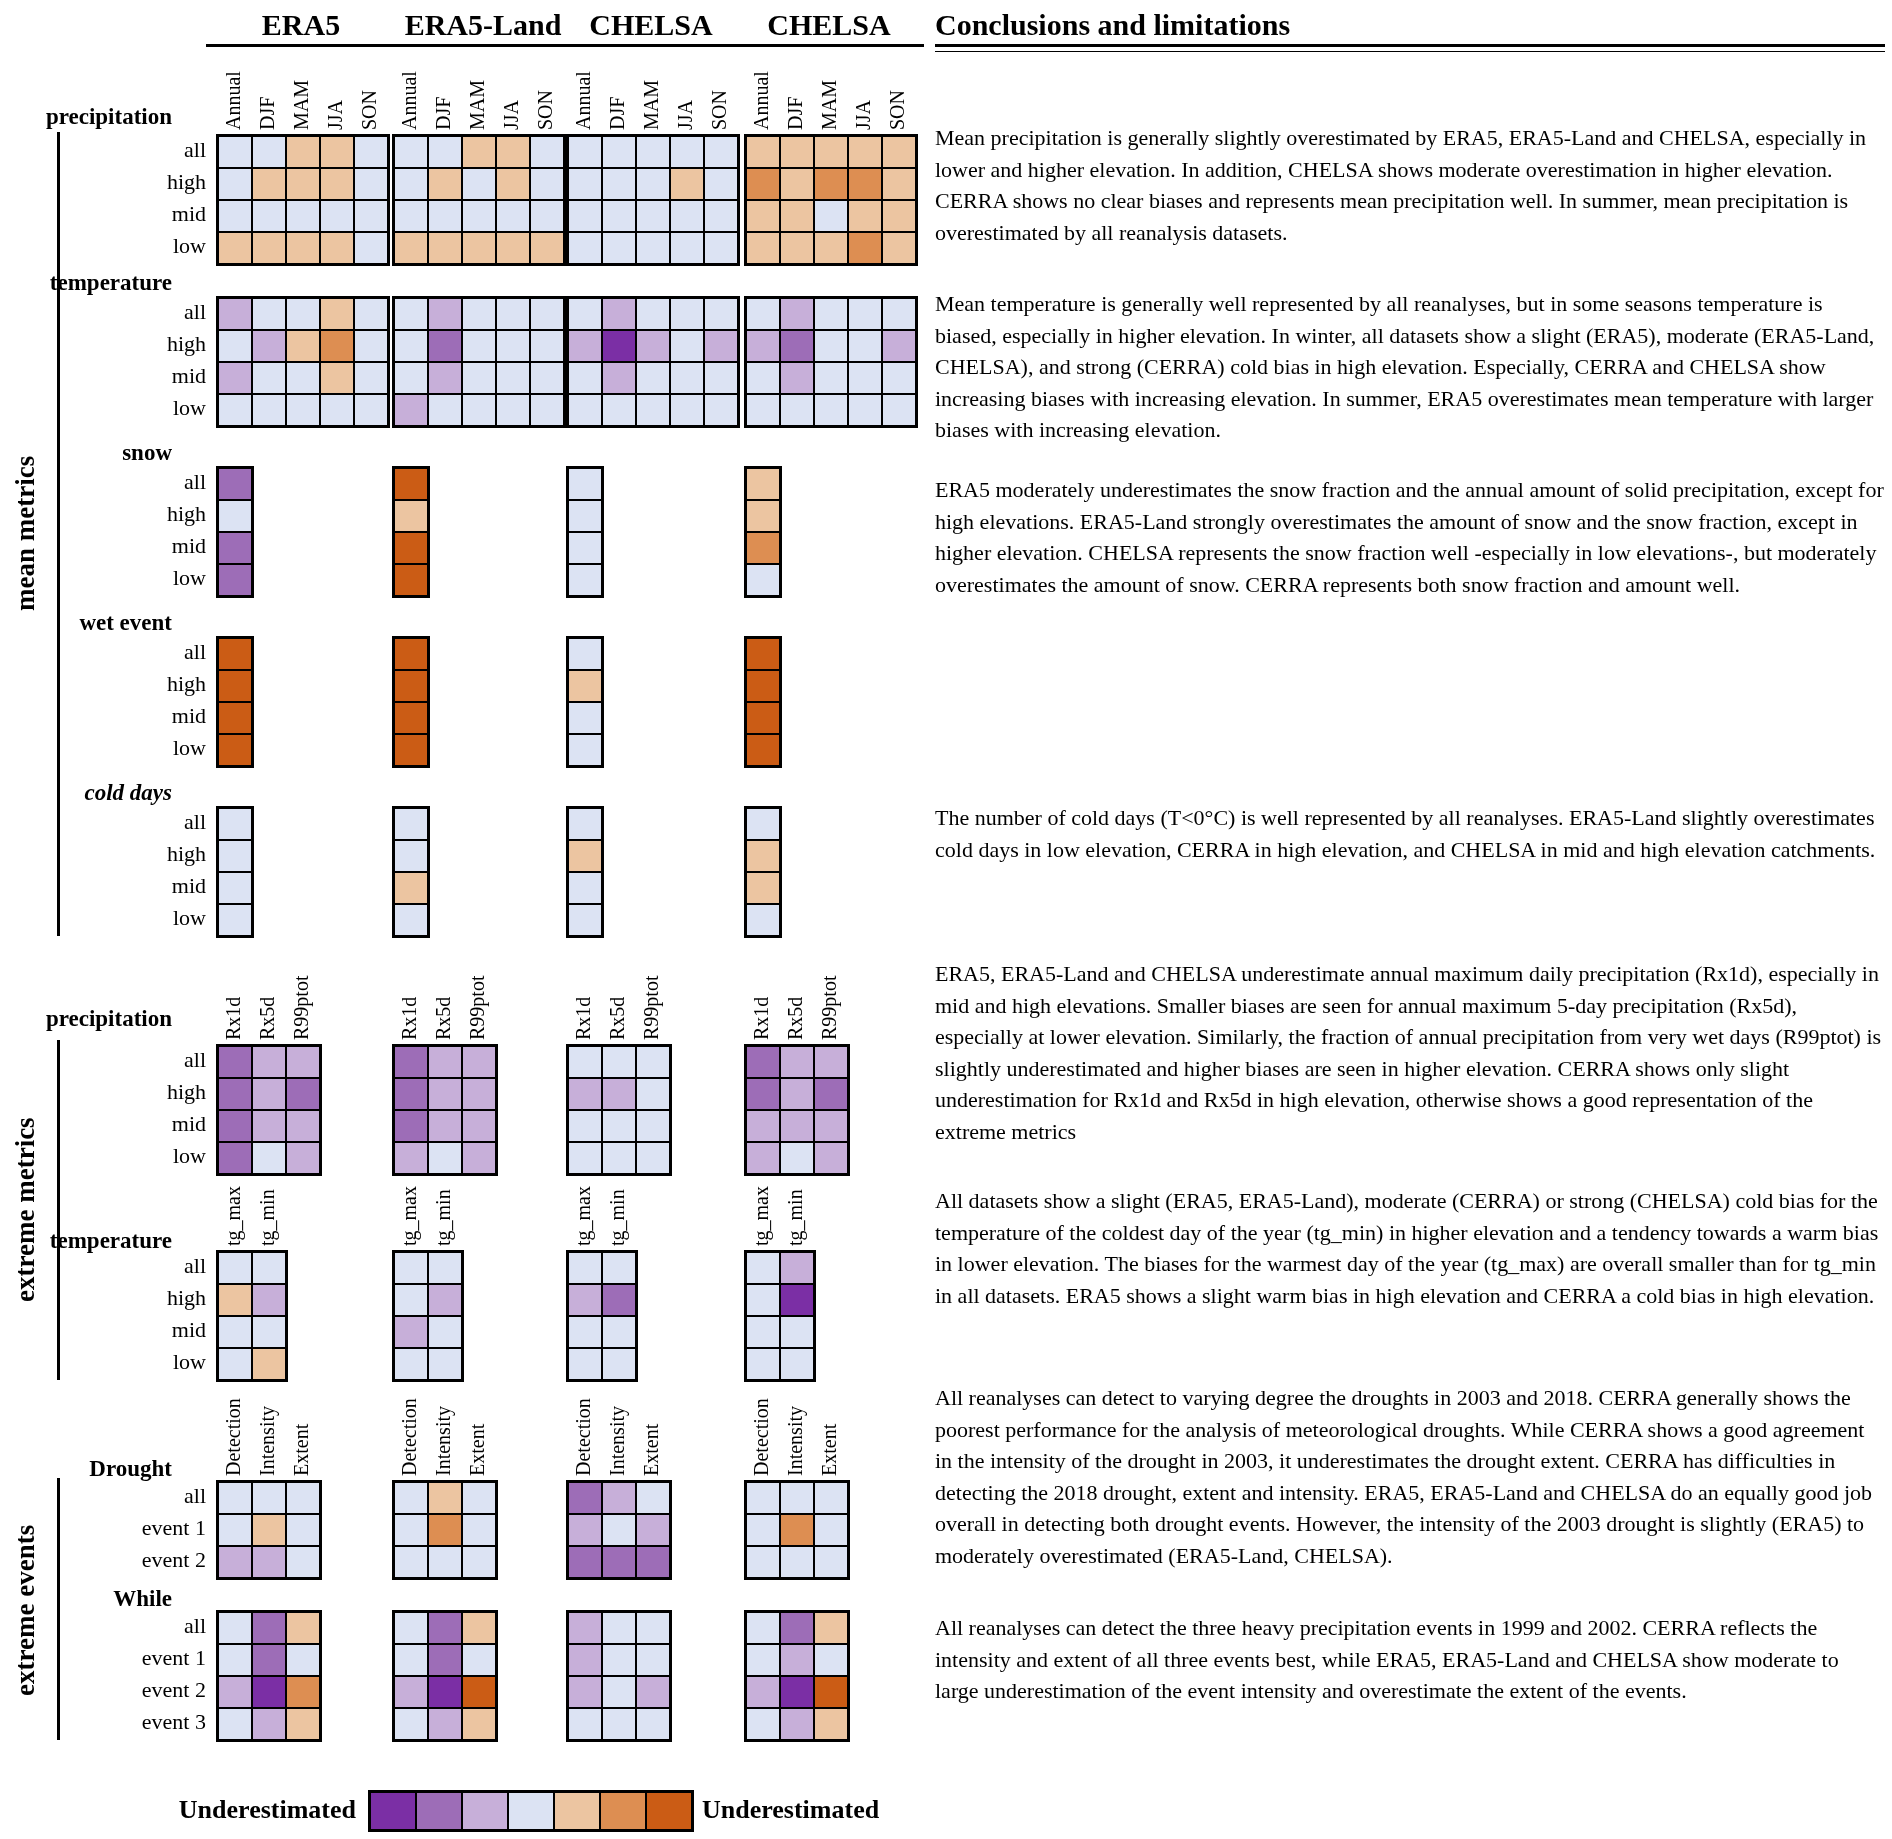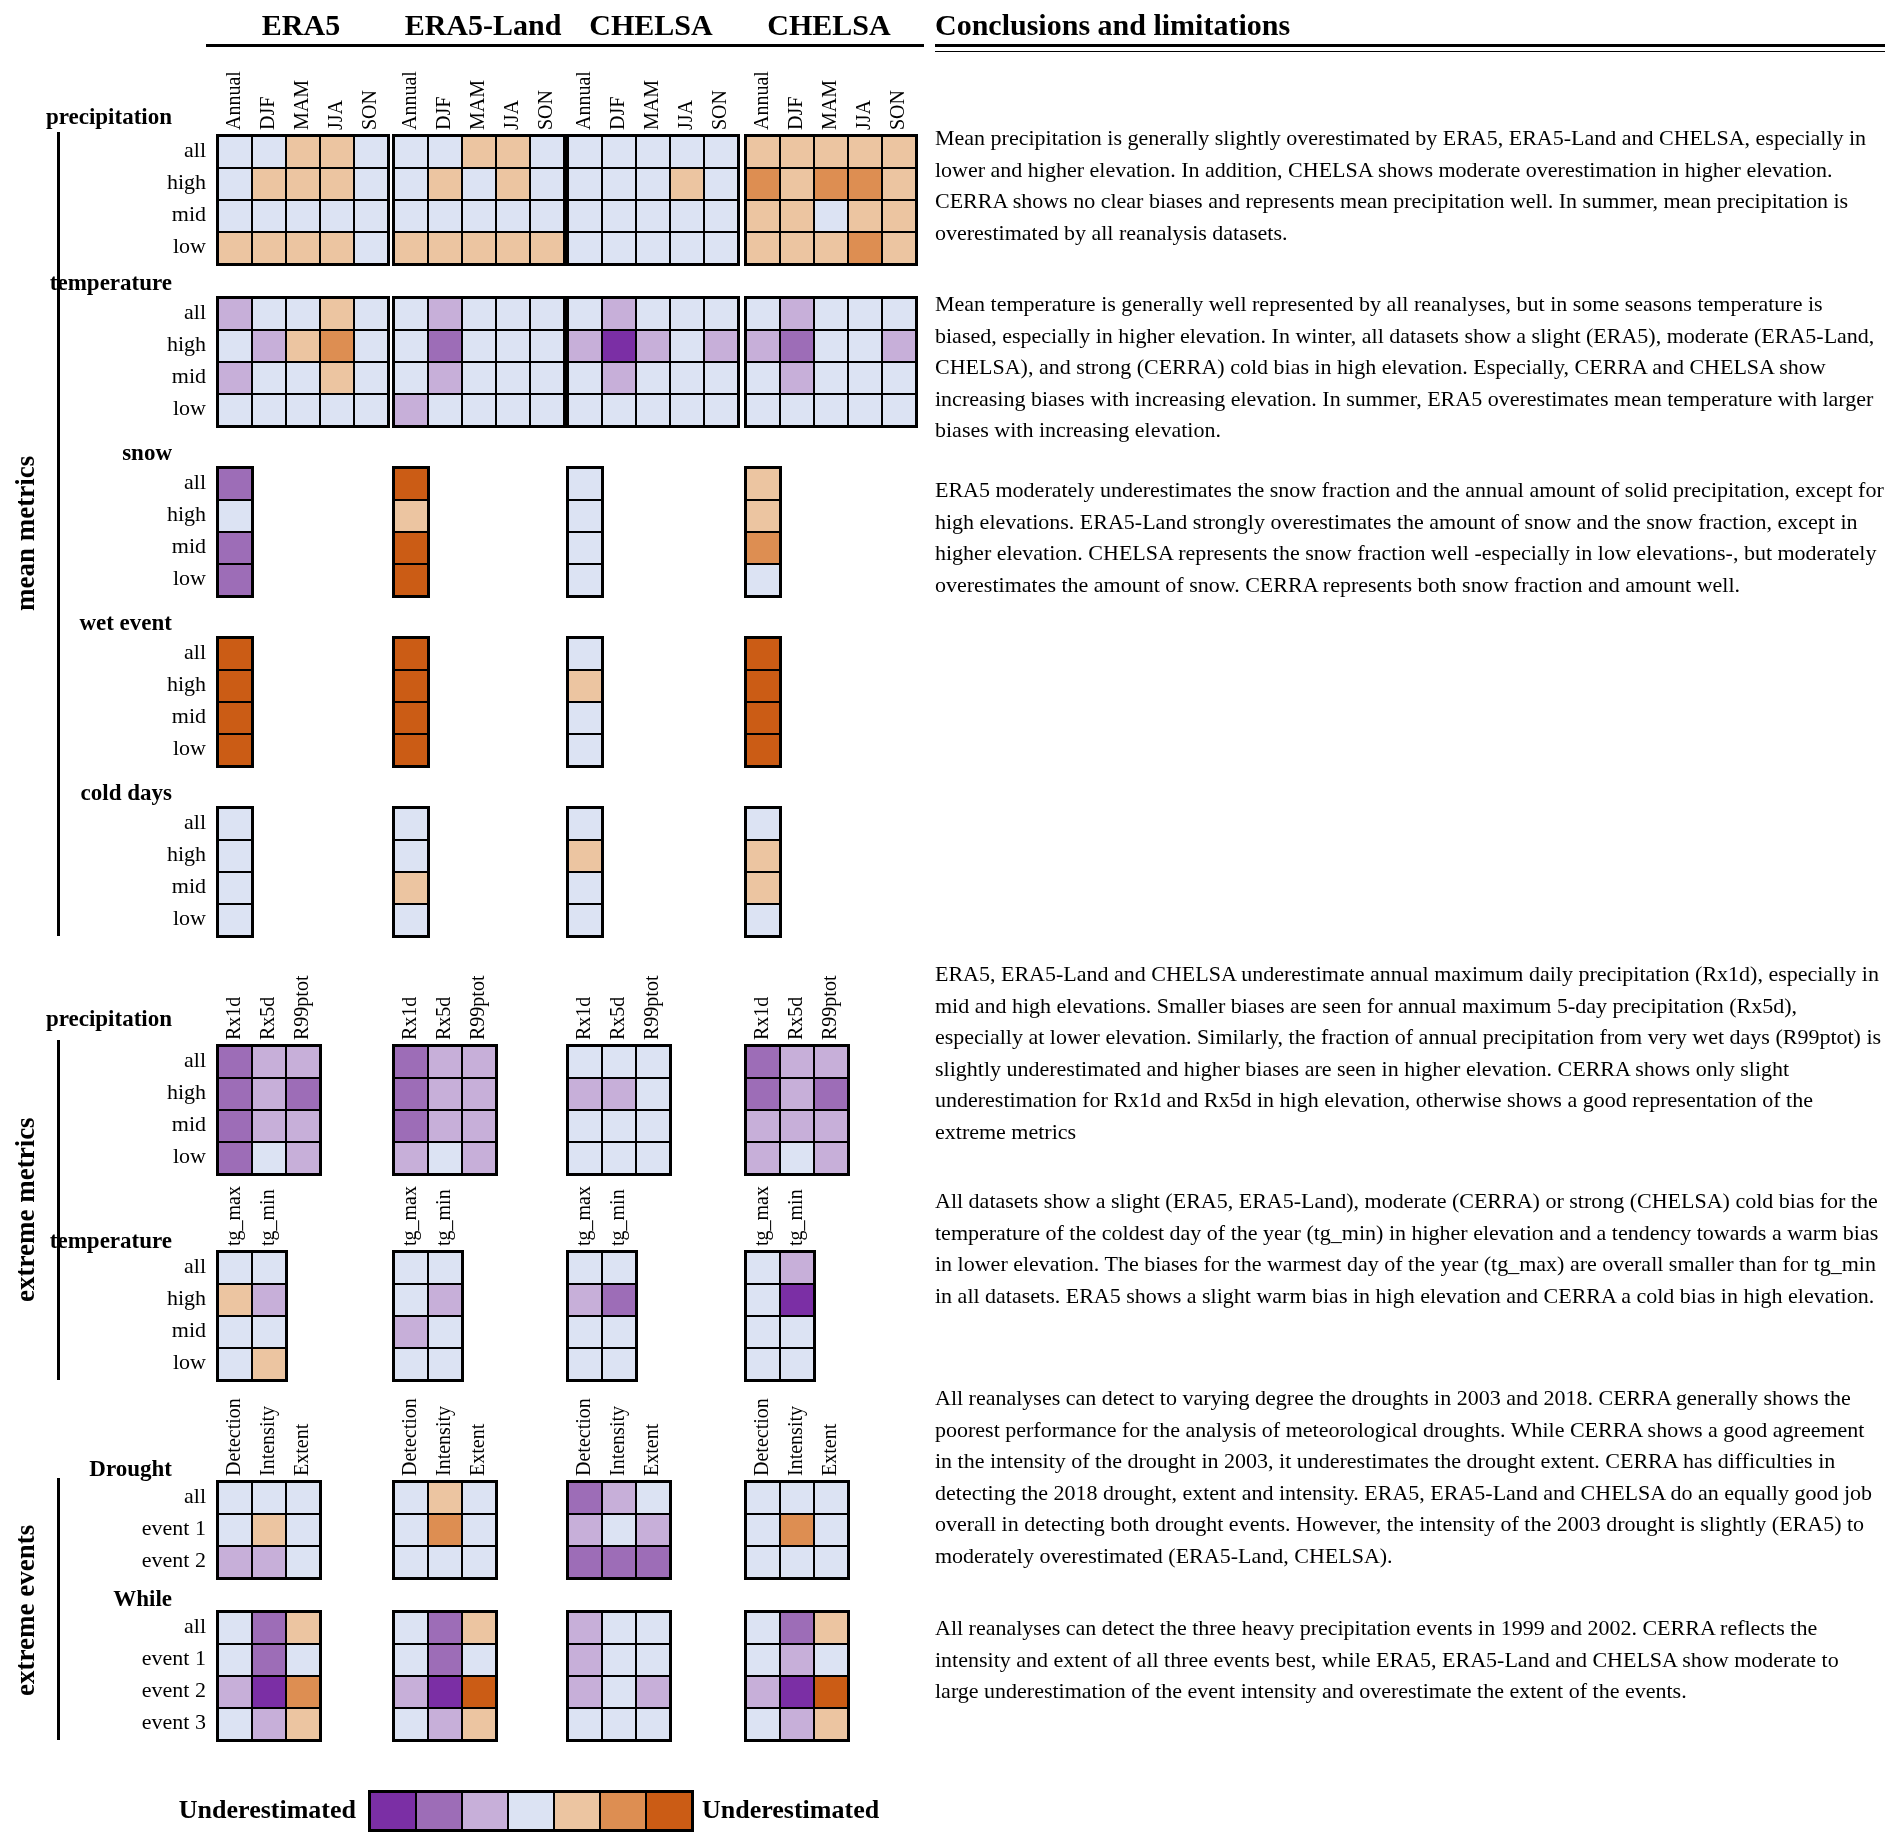--- a/index.html
+++ b/index.html
@@ -43,20 +43,21 @@
   <div class="rail-label" style="top:373px">mean metrics</div>
   <div class="rail-bar" style="top:132px;height:804px"></div>
   <div class="rail-label" style="top:1050px">extreme metrics</div>
   <div class="rail-bar" style="top:1040px;height:340px"></div>
   <div class="rail-label" style="top:1450px">extreme events</div>
   <div class="rail-bar" style="top:1478px;height:262px"></div>
 
   <div class="par" style="top:122px">Mean precipitation is generally slightly overestimated by ERA5, ERA5-Land and CHELSA, especially in lower and higher elevation. In addition, CHELSA shows moderate overestimation in higher elevation. CERRA shows no clear biases and represents mean precipitation well. In summer, mean precipitation is overestimated by all reanalysis datasets.</div>
   <div class="par" style="top:288px">Mean temperature is generally well represented by all reanalyses, but in some seasons temperature is biased, especially in higher elevation. In winter, all datasets show a slight (ERA5), moderate (ERA5-Land, CHELSA), and strong (CERRA) cold bias in high elevation. Especially, CERRA and CHELSA show increasing biases with increasing elevation. In summer, ERA5 overestimates mean temperature with larger biases with increasing elevation.</div>
   <div class="par" style="top:474px">ERA5 moderately underestimates the snow fraction and the annual amount of solid precipitation, except for high elevations. ERA5-Land strongly overestimates the amount of snow and the snow fraction, except in higher elevation. CHELSA represents the snow fraction well -especially in low elevations-, but moderately overestimates the amount of snow. CERRA represents both snow fraction and amount well.</div>
+  <div class="par" style="top:802px">The number of cold days (T&lt;0°C) is well represented by all reanalyses. ERA5-Land slightly overestimates cold days in low elevation, CERRA in high elevation, and CHELSA in mid and high elevation catchments.</div>
   <div class="par" style="top:958px">ERA5, ERA5-Land and CHELSA underestimate annual maximum daily precipitation (Rx1d), especially in mid and high elevations. Smaller biases are seen for annual maximum 5-day precipitation (Rx5d), especially at lower elevation. Similarly, the fraction of annual precipitation from very wet days (R99ptot) is slightly underestimated and higher biases are seen in higher elevation. CERRA shows only slight underestimation for Rx1d and Rx5d in high elevation, otherwise shows a good representation of the extreme metrics</div>
   <div class="par" style="top:1185px">All datasets show a slight (ERA5, ERA5-Land), moderate (CERRA) or strong (CHELSA) cold bias for the temperature of the coldest day of the year (tg_min) in higher elevation and a tendency towards a warm bias in lower elevation. The biases for the warmest day of the year (tg_max) are overall smaller than for tg_min in all datasets. ERA5 shows a slight warm bias in high elevation and CERRA a cold bias in high elevation.</div>
   <div class="par" style="top:1382px">All reanalyses can detect to varying degree the droughts in 2003 and 2018. CERRA generally shows the poorest performance for the analysis of meteorological droughts. While CERRA shows a good agreement in the intensity of the drought in 2003, it underestimates the drought extent. CERRA has difficulties in detecting the 2018 drought, extent and intensity. ERA5, ERA5-Land and CHELSA do an equally good job overall in detecting both drought events. However, the intensity of the 2003 drought is slightly (ERA5) to moderately overestimated (ERA5-Land, CHELSA).</div>
   <div class="par" style="top:1612px">All reanalyses can detect the three heavy precipitation events in 1999 and 2002. CERRA reflects the intensity and extent of all three events best, while ERA5, ERA5-Land and CHELSA show moderate to large underestimation of the event intensity and overestimate the extent of the events.</div>
 
   <div class="legend-label" style="left:120px;width:236px;text-align:right">Underestimated</div>
   <div id="legend-swatches">
       <div class="swatch" style="background: rgb(123, 47, 165);"></div>
       <div class="swatch" style="background: rgb(157, 109, 183);"></div>
       <div class="swatch" style="background: rgb(199, 175, 217);"></div>
@@ -324,21 +325,21 @@
       <div class="cell" style="background: rgb(236, 197, 161);"></div>
       <div class="cell" style="background: rgb(220, 227, 243);"></div>
       <div class="cell" style="background: rgb(220, 227, 243);"></div>
     </div>
     <div class="block" style="left: 744px; top: 636px; grid-template-columns: repeat(1, 34px);">
       <div class="cell" style="background: rgb(203, 92, 21);"></div>
       <div class="cell" style="background: rgb(203, 92, 21);"></div>
       <div class="cell" style="background: rgb(203, 92, 21);"></div>
       <div class="cell" style="background: rgb(203, 92, 21);"></div>
     </div>
-    <div class="grp-label" style="top: 780px;">cold days</div>
+    <div class="grp-label" style="top: 780px; font-style: italic;">cold days</div>
     <div class="row-label" style="left: 86px; top: 806px;">all</div>
     <div class="row-label" style="left: 86px; top: 838px;">high</div>
     <div class="row-label" style="left: 86px; top: 870px;">mid</div>
     <div class="row-label" style="left: 86px; top: 902px;">low</div>
     <div class="block" style="left: 216px; top: 806px; grid-template-columns: repeat(1, 34px);">
       <div class="cell" style="background: rgb(220, 227, 243);"></div>
       <div class="cell" style="background: rgb(220, 227, 243);"></div>
       <div class="cell" style="background: rgb(220, 227, 243);"></div>
       <div class="cell" style="background: rgb(220, 227, 243);"></div>
     </div>

